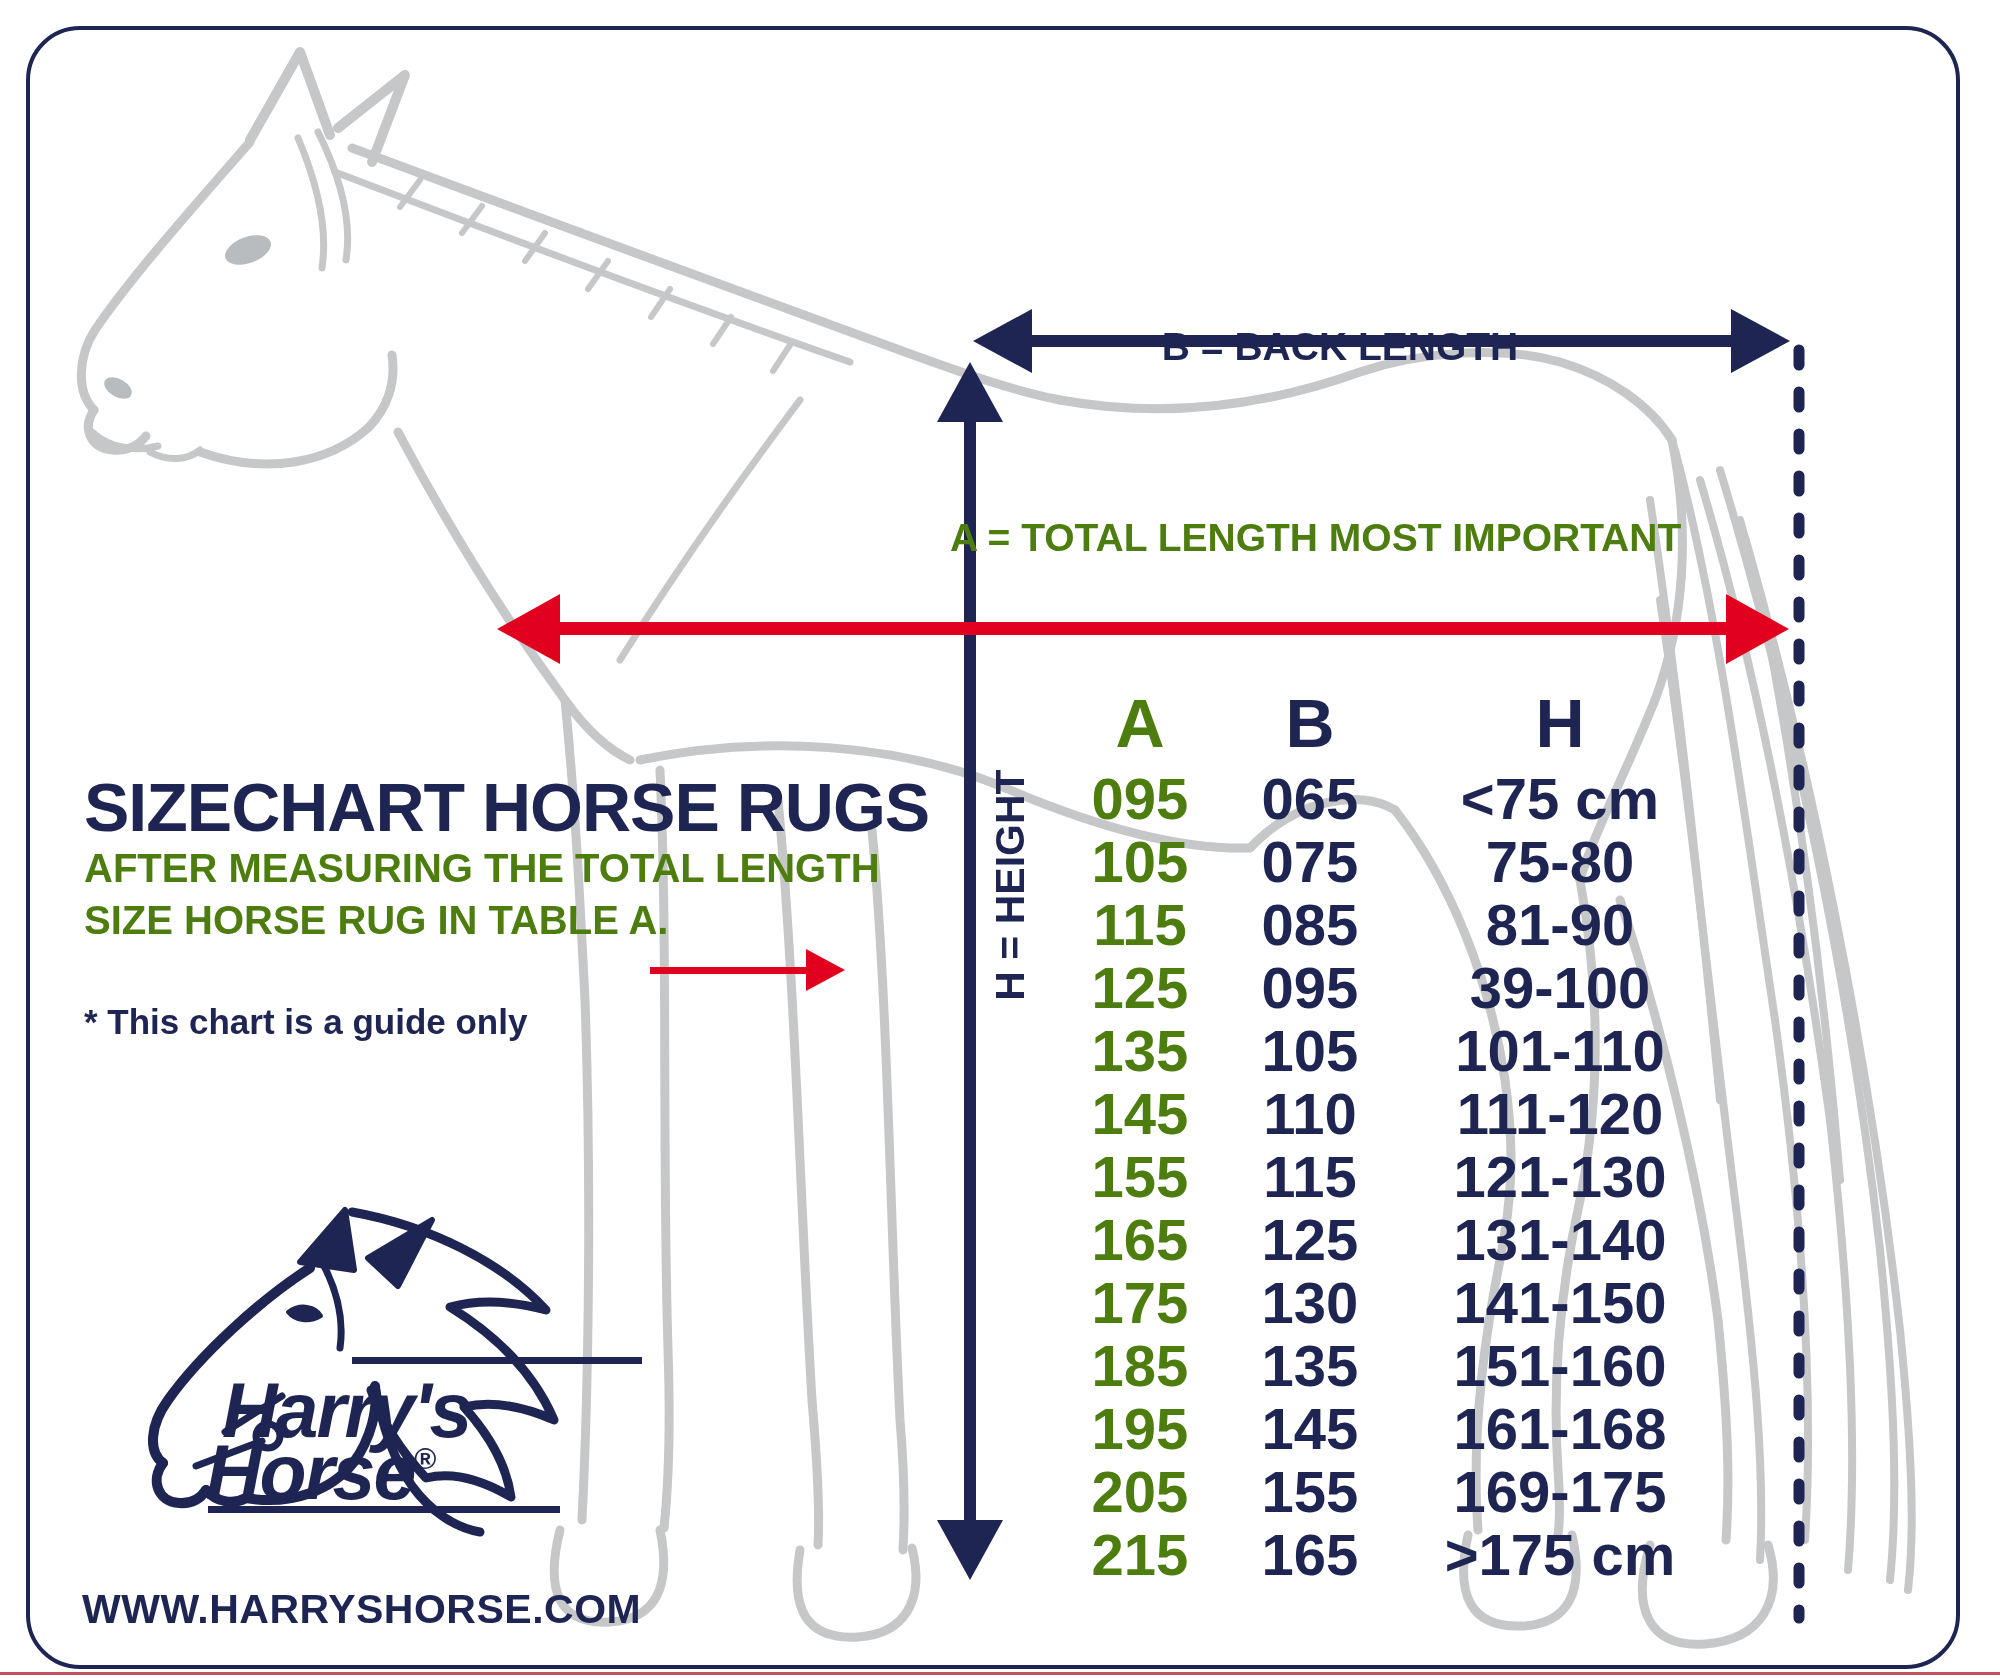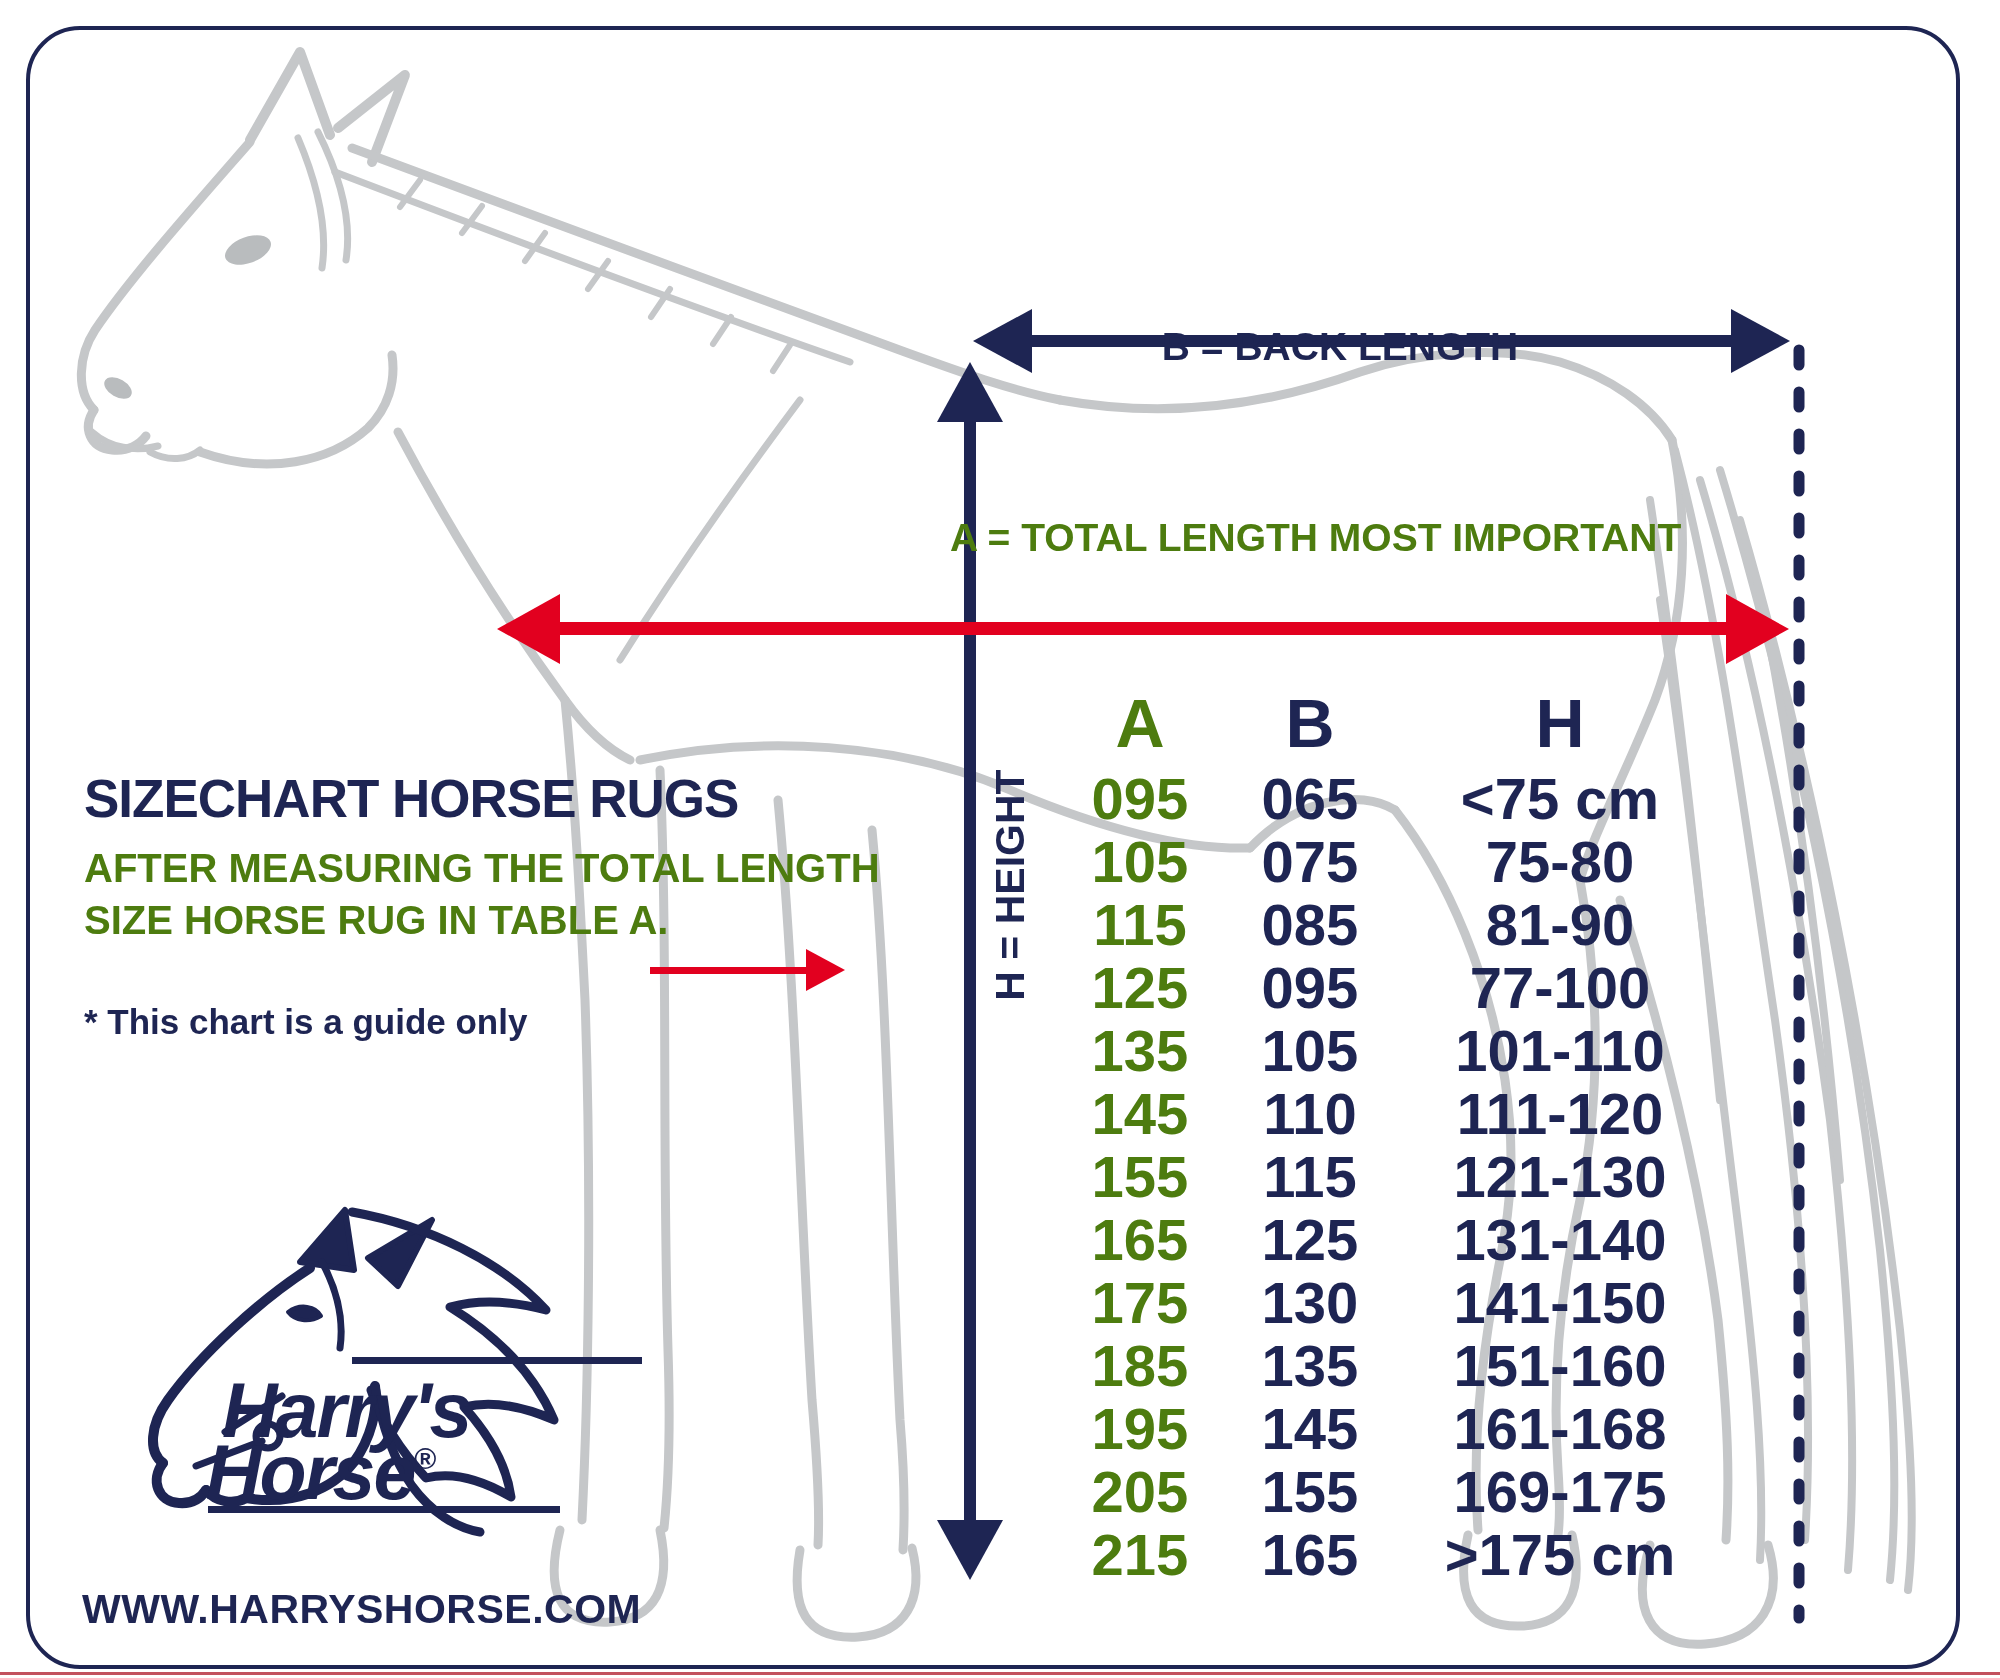--- a/index.html
+++ b/index.html
@@ -6,21 +6,21 @@
   body{width:2000px;height:1678px;position:relative;background:#ffffff;overflow:hidden;
        font-family:"Liberation Sans","DejaVu Sans",sans-serif;}
   .abs{position:absolute;white-space:nowrap;font-weight:bold;}
   .navy{color:#1e2553;}
   .red{color:#4d7c0f;}
   #bg-svg{position:absolute;left:0;top:0;width:2000px;height:1678px;}
   #b-label{left:1035px;top:281px;width:610px;text-align:center;font-size:39px;line-height:44px;margin-top:44px;}
   #a-label{left:950px;top:512px;width:700px;text-align:center;font-size:39px;line-height:51px;}
   #h-label{left:850px;top:863px;width:320px;text-align:center;font-size:41px;line-height:44px;
            transform:rotate(-90deg);transform-origin:center;}
-  #page-title{left:84px;top:768px;font-size:53px;letter-spacing:-1px;}
+  #page-title{left:84px;top:768px;font-size:68px;letter-spacing:-1px;}
   #instructions{left:84px;top:842px;font-size:40px;line-height:52px;}
   #guide-note{left:84px;top:1002px;font-size:35px;}
   #logo-line1{left:222px;top:1366px;font-size:77px;font-style:italic;letter-spacing:-2px;}
   #logo-line2{left:206px;top:1428px;font-size:77px;font-style:italic;letter-spacing:-2px;}
   #logo-line2 .reg{font-size:30px;vertical-align:30px;font-style:normal;letter-spacing:0;}
   #website{left:82px;top:1586px;font-size:41px;letter-spacing:0.5px;text-align:center;}
   #size-table{position:absolute;left:1030px;top:688px;width:720px;}
   .thead{display:flex;height:70px;align-items:center;margin-bottom:9px;font-weight:bold;font-size:68px;}
   .trow{display:flex;height:63px;align-items:center;font-weight:bold;font-size:58px;}
   .tcell,.thcell{text-align:center;white-space:nowrap;}
@@ -174,21 +174,21 @@
         <div class="tcell c2 navy">75-80</div>
       </div>
       <div class="trow">
         <div class="tcell c0 red">115</div>
         <div class="tcell c1 navy">085</div>
         <div class="tcell c2 navy">81-90</div>
       </div>
       <div class="trow">
         <div class="tcell c0 red">125</div>
         <div class="tcell c1 navy">095</div>
-        <div class="tcell c2 navy">77-100</div>
+        <div class="tcell c2 navy">39-100</div>
       </div>
       <div class="trow">
         <div class="tcell c0 red">135</div>
         <div class="tcell c1 navy">105</div>
         <div class="tcell c2 navy">101-110</div>
       </div>
       <div class="trow">
         <div class="tcell c0 red">145</div>
         <div class="tcell c1 navy">110</div>
         <div class="tcell c2 navy">111-120</div>

